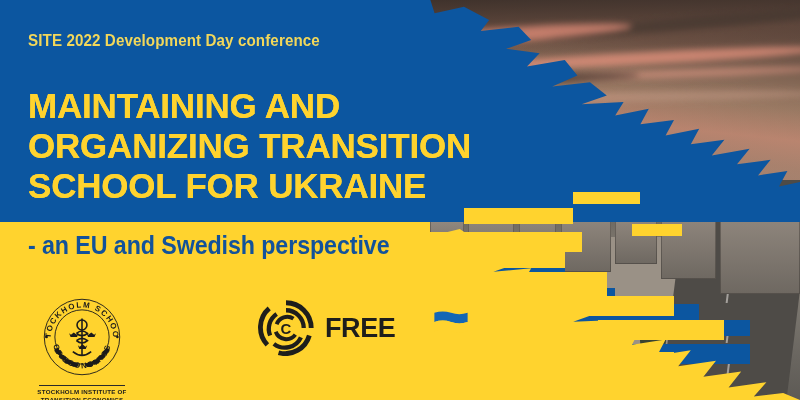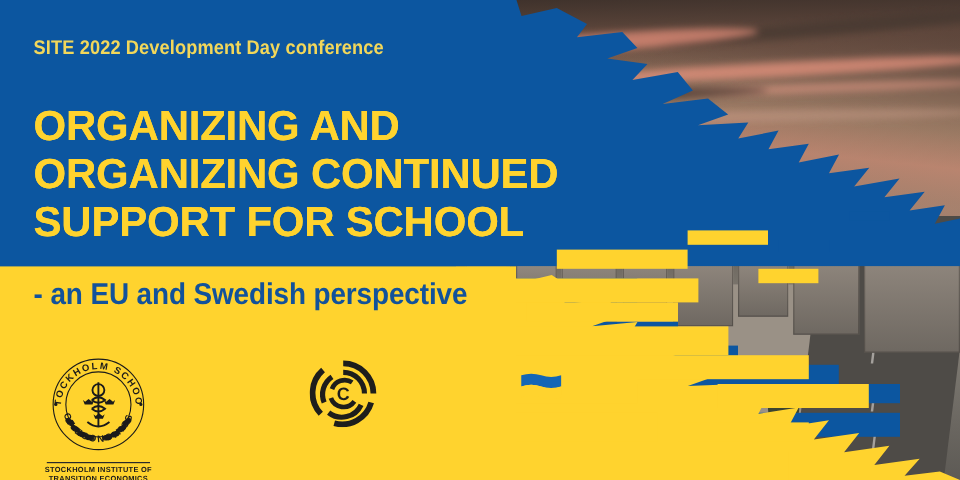--- a/index.html
+++ b/index.html
@@ -211,23 +211,23 @@
     <div class="ysplat" style="left:46%;top:48%;width:16%;height:3%;"></div>
     <div class="ysplat" style="left:60%;top:56%;width:12%;height:3%;"></div>
   </div>
 
   <div class="leftblue"></div>
   <div class="leftyellow"></div>
 
   <div class="eyebrow">SITE 2022 Development Day conference</div>
 
   <div class="headline">
-    <span class="ln">ORGANIZING AND</span>
-    <span class="ln">ORGANIZING CONTINUED</span>
-    <span class="ln">SUPPORT FOR SCHOOL</span>
+    <span class="ln">MAINTAINING AND</span>
+    <span class="ln">ORGANIZING TRANSITION</span>
+    <span class="ln">SCHOOL FOR UKRAINE</span>
   </div>
 
   <div class="subtitle">- an EU and Swedish perspective</div>
 
   <div class="sse">
     <div class="seal">
       <svg viewBox="0 0 100 100" width="92" height="92" aria-hidden="true">
         <defs>
           <path id="arcTop" d="M 16,52 A 34,34 0 0 1 84,52"></path>
           <path id="arcBot" d="M 18,52 A 32,32 0 0 0 82,52"></path>
@@ -289,20 +289,21 @@
           <path d="M30 11 A19 19 0 0 1 49 30" stroke-width="4.6"></path>
           <path d="M46 40 A19 19 0 0 1 17 47" stroke-width="4.6"></path>
           <path d="M13 38 A19 19 0 0 1 20 15" stroke-width="4.6"></path>
           <path d="M38 20 A12 12 0 0 0 20 26" stroke-width="4.2"></path>
           <path d="M19 34 A12 12 0 0 0 40 37" stroke-width="4.2"></path>
         </g>
         <text x="30" y="36" text-anchor="middle" font-family="Liberation Sans, sans-serif" font-size="16" font-weight="bold" fill="#1E1E1C">C</text>
       </svg>
     </div>
     <div class="fn-word">
+      <span>FREE</span>
     </div>
   </div>
 
   <div class="uaflag">
     <svg viewBox="0 0 40 26" width="38" height="24" aria-hidden="true">
       <path d="M2 3 q9 -3 18 0 q9 3 18 0 v10 q-9 3 -18 0 q-9 -3 -18 0 z" fill="#1466B5"></path>
       <path d="M2 13 q9 -3 18 0 q9 3 18 0 v10 q-9 3 -18 0 q-9 -3 -18 0 z" fill="#FFD32E"></path>
     </svg>
   </div>
 

